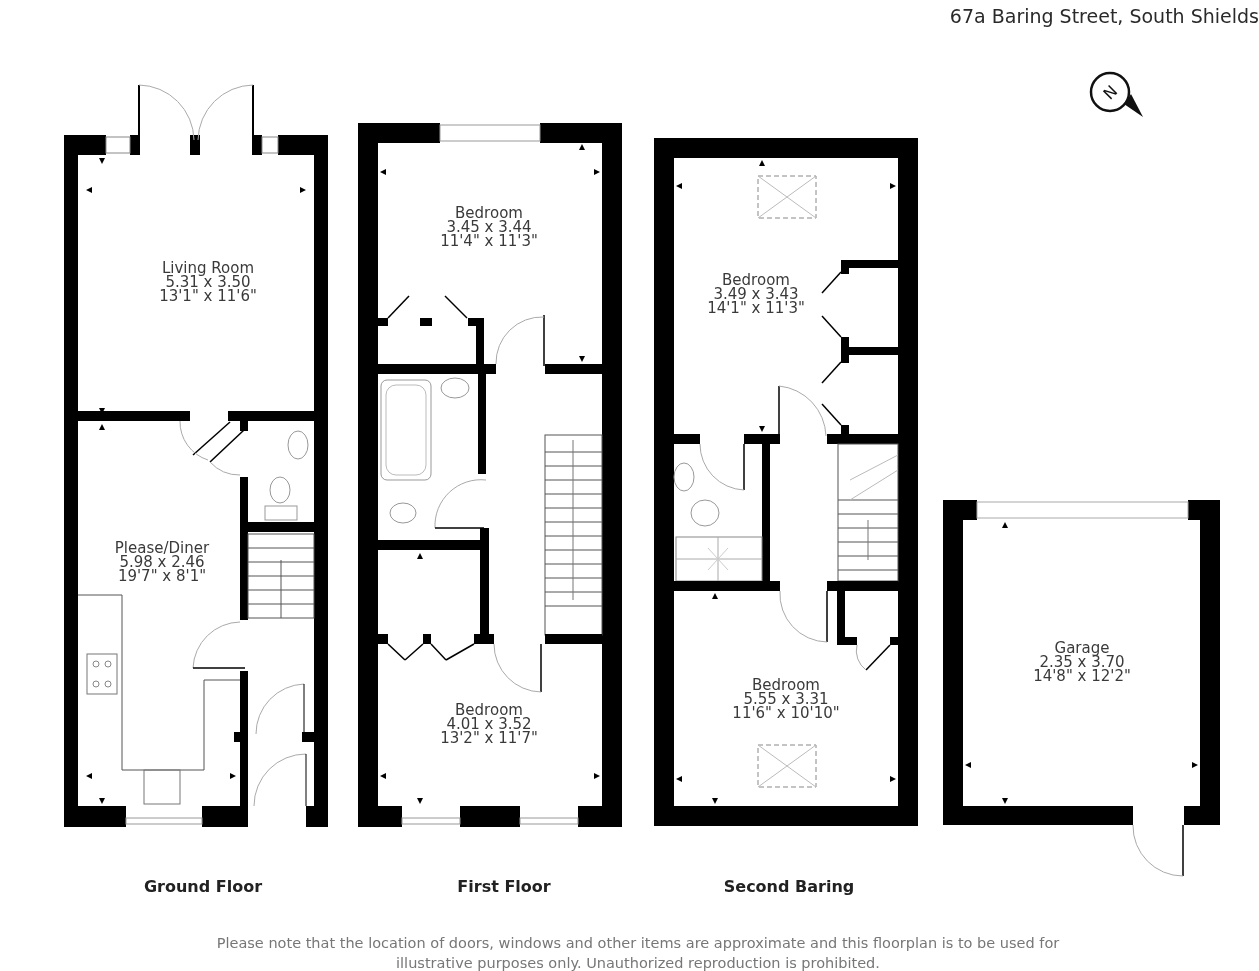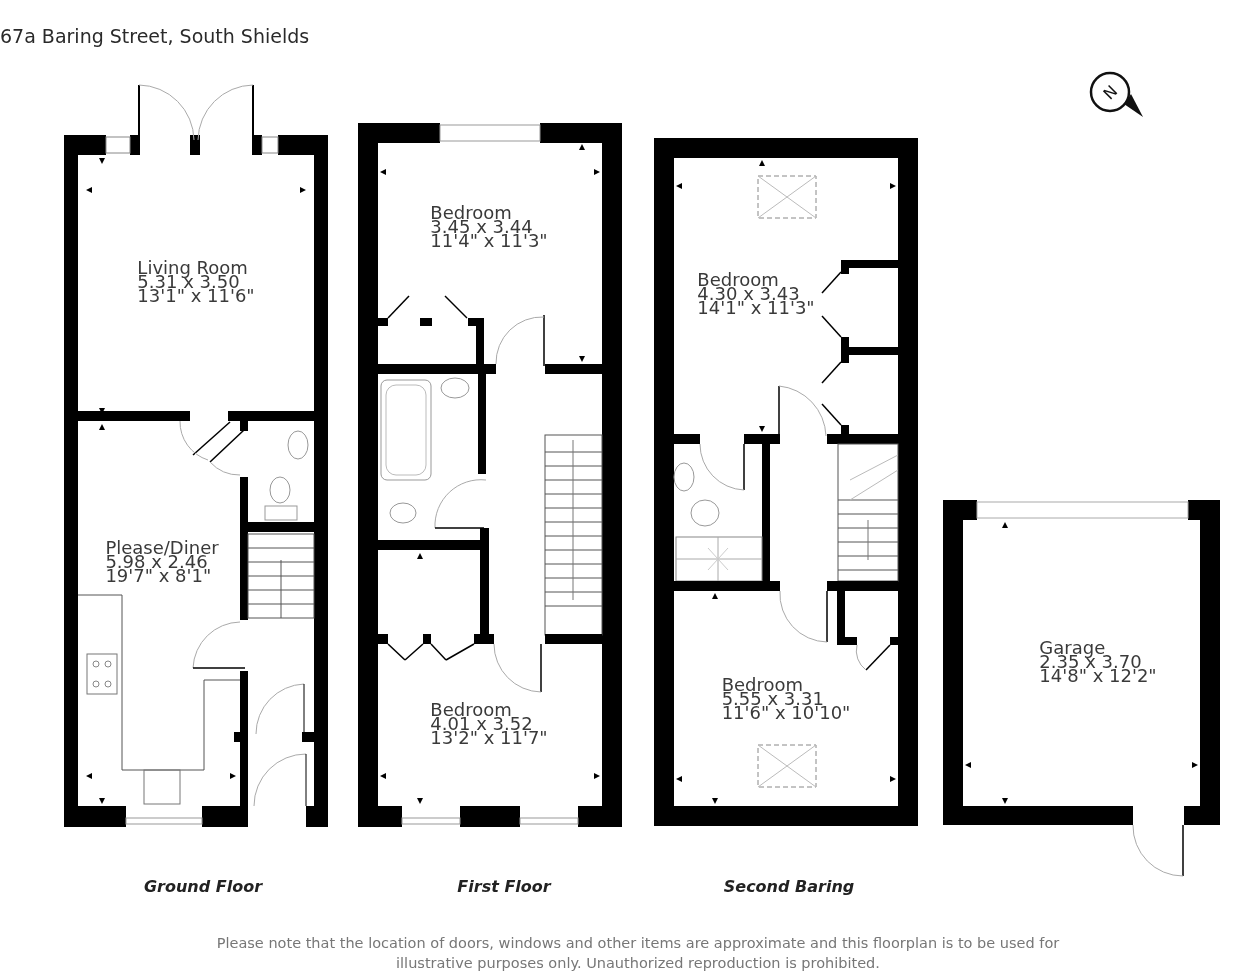--- a/index.html
+++ b/index.html
@@ -1,21 +1,21 @@
 <!DOCTYPE html>
 <html><head>
 <meta charset="utf-8">
 <style>
   html, body { margin: 0; padding: 0; background: #ffffff; }
   body { width: 1259px; height: 971px; position: relative; overflow: hidden; font-family: "DejaVu Sans", sans-serif; color: #333; }
-  .title { position: absolute; left: 0; width: 1259px; top: 5px; text-align: left; font-size: 19px; color: #2a2a2a; margin-top: 20px; }
+  .title { position: absolute; left: 0; width: 1259px; top: 5px; text-align: right; font-size: 19px; color: #2a2a2a; }
   .plan { position: absolute; left: 0; top: 0; }
-  .label { position: absolute; font-size: 18px; line-height: 14px; color: #3a3a3a; white-space: nowrap; transform: translateX(-50%); }
+  .label { position: absolute; text-align: center; font-size: 15px; line-height: 14px; color: #3a3a3a; white-space: nowrap; transform: translateX(-50%); }
   .label span { display: block; }
-  .floor-name { position: absolute; font-weight: bold; font-size: 16px; color: #222; transform: translateX(-50%); white-space: nowrap; font-style: italic; }
+  .floor-name { position: absolute; font-weight: bold; font-size: 16px; color: #222; transform: translateX(-50%); white-space: nowrap; }
   .note { position: absolute; left: 0; width: 1259px; top: 933px; text-align: center; font-size: 14.5px; line-height: 20px; color: #777; }
   .note span { display: block; padding-left: 17px; }
   .compass { position: absolute; left: 1086px; top: 70px; width: 60px; height: 52px; }
 </style>
 </head>
 <body>
 
 <div class="title">67a Baring Street, South Shields</div>
 
 <svg class="plan" width="1259" height="971" viewBox="0 0 1259 971" xmlns="http://www.w3.org/2000/svg">
@@ -262,21 +262,21 @@
     </g>
   </g>
 </svg>
 
 <svg class="compass" viewBox="0 0 60 52" xmlns="http://www.w3.org/2000/svg">
   <circle cx="24" cy="22" r="19" fill="#fff" stroke="#111" stroke-width="2.5"></circle>
   <polygon points="38,34 57,47 45,24" fill="#111"></polygon>
   <text x="24" y="28" font-size="16" font-family="DejaVu Sans, sans-serif" text-anchor="middle" transform="rotate(-45 24 22)" fill="#111">N</text>
 </svg>
 
-<div class="label" style="left:196px; top:261px;">
+<div class="label" style="left:208px; top:261px;">
   <span>Living Room</span>
   <span>5.31 x 3.50</span>
   <span>13'1" x 11'6"</span>
 </div>
 <div class="label" style="left:162px; top:541px;">
   <span>Please/Diner</span>
   <span>5.98 x 2.46</span>
   <span>19'7" x 8'1"</span>
 </div>
 <div class="label" style="left:489px; top:206px;">
@@ -284,29 +284,29 @@
   <span>3.45 x 3.44</span>
   <span>11'4" x 11'3"</span>
 </div>
 <div class="label" style="left:489px; top:703px;">
   <span>Bedroom</span>
   <span>4.01 x 3.52</span>
   <span>13'2" x 11'7"</span>
 </div>
 <div class="label" style="left:756px; top:273px;">
   <span>Bedroom</span>
-  <span>4.30 x 3.43</span>
+  <span>3.49 x 3.43</span>
   <span>14'1" x 11'3"</span>
 </div>
 <div class="label" style="left:786px; top:678px;">
   <span>Bedroom</span>
   <span>5.55 x 3.31</span>
   <span>11'6" x 10'10"</span>
 </div>
-<div class="label" style="left:1082px; top:641px;margin-left:16px;">
+<div class="label" style="left:1082px; top:641px;">
   <span>Garage</span>
   <span>2.35 x 3.70</span>
   <span>14'8" x 12'2"</span>
 </div>
 
 <div class="floor-name" style="left:203px; top:877px;">Ground Floor</div>
 <div class="floor-name" style="left:486px; top:877px;margin-left:18px;">First Floor</div>
 <div class="floor-name" style="left:789px; top:877px;">Second Baring</div>
 
 <div class="note">

